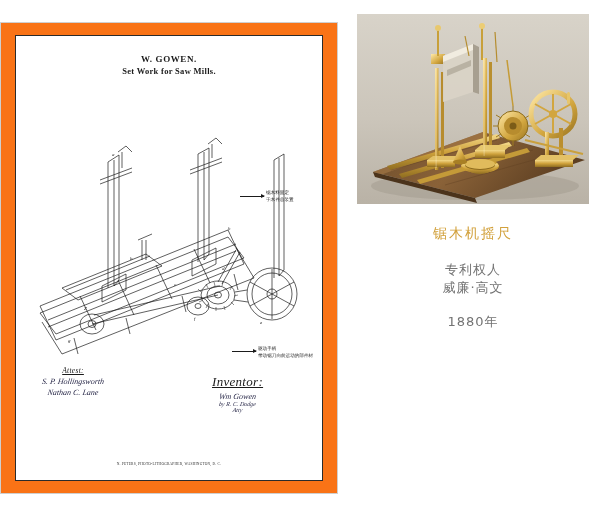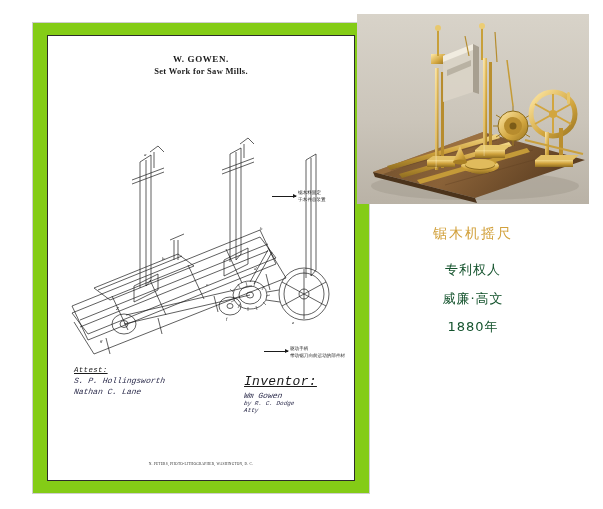--- a/index.html
+++ b/index.html
@@ -16,25 +16,25 @@
   }
 
   #page {
     position: absolute;
     inset: 0;
   }
 
   
   .patent-sheet {
     position: absolute;
-    left: 32px;
+    left: 0;
     top: 22px;
     width: 338px;
     height: 472px;
-    background: #84cc16;
+    background: #f97316;
     border: 1px solid #cfcfcf;
     box-sizing: border-box;
   }
   .patent-inner {
     position: absolute;
     left: 14px;
     top: 12px;
     right: 14px;
     bottom: 12px;
     border: 1px solid #2b2b2b;
@@ -118,22 +118,23 @@
     content: "";
     position: absolute; right: -1px; top: -2px;
     border-left: 4px solid #1b1b1b;
     border-top: 2.5px solid transparent;
     border-bottom: 2.5px solid transparent;
   }
 
   
   .sig-block {
     position: absolute;
-    font-family: Liberation Mono, monospace;
+    font-family: Liberation Serif, serif;
     color: #1b1b1b;
+    text-align: center;
   }
   .sig-attest { left: 26px; top: 330px; }
   .sig-inventor { left: 196px; top: 338px; }
   .sig-label {
     font-size: 7.5px;
     font-style: italic;
     text-decoration: underline;
     letter-spacing: 0.3px;
   }
   .sig-name {
@@ -184,26 +185,26 @@
   .caption-title {
     font-family: "DejaVu Sans", sans-serif;
     font-size: 14px;
     color: #d2a13c;
     letter-spacing: 2px;
     font-weight: normal;
   }
   .caption-line {
     font-family: "DejaVu Sans", sans-serif;
     font-size: 13px;
-    color: #14532d;
+    color: #737373;
     letter-spacing: 1px;
   }
   .cl1 { margin-top: 18px; }
-  .cl2 { margin-top: 11px; }
-  .cl3 { margin-top: 10px; }
+  .cl2 { }
+  .cl3 { margin-top: 16px; }
 </style>
 </head>
 <body>
 
 <div id="page">
 
   <div class="patent-sheet">
     <div class="patent-inner">
 
       <div class="patent-head">

